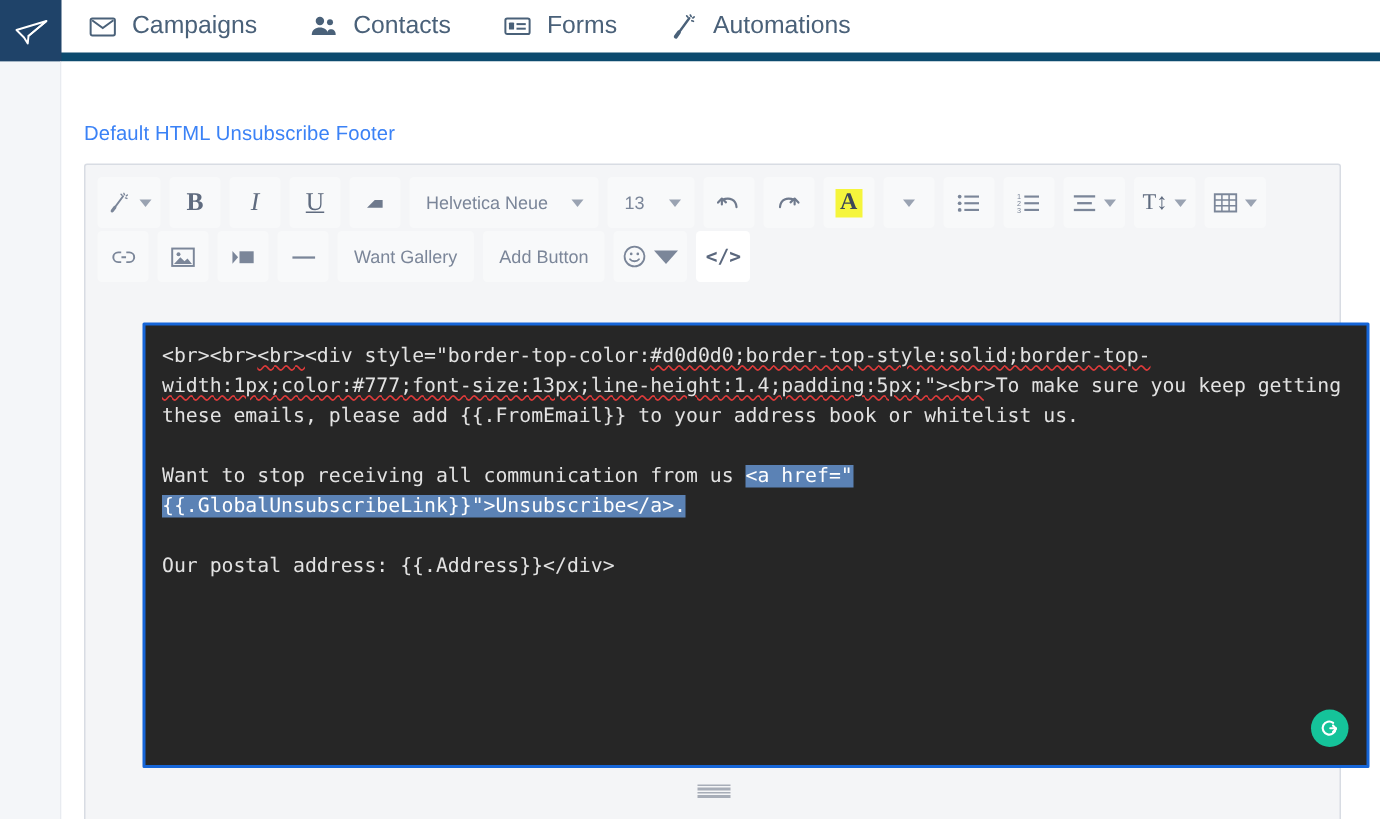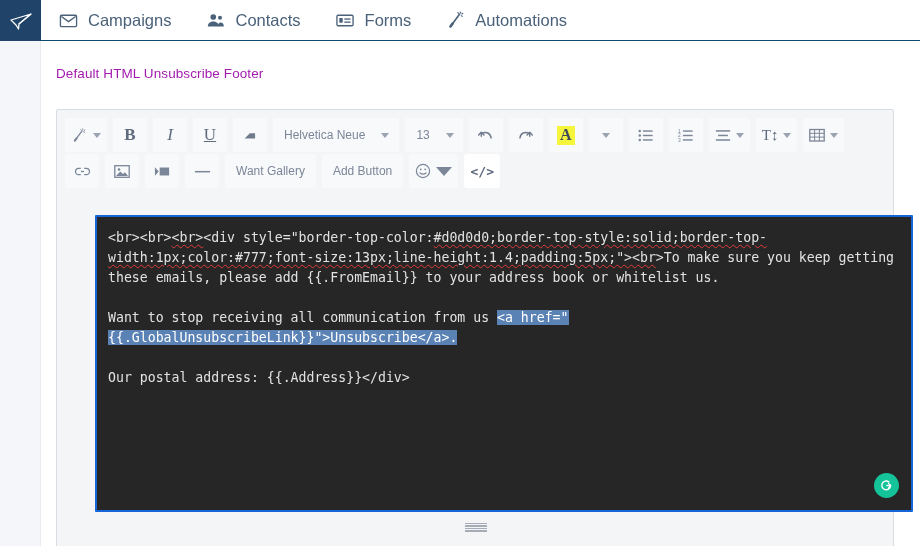--- a/index.html
+++ b/index.html
@@ -9,21 +9,21 @@
     font-family: "Liberation Sans", sans-serif;
     overflow: hidden;
   }
 
   #app { position: relative; width: 920px; height: 546px; background: #ffffff; }
 
   
   .topnav {
     position: absolute; top: 0; left: 0; width: 920px; height: 41px;
     background: #ffffff;
-    border-bottom: 1px solid #0c4a6e;
+    border-bottom: 6px solid #0c4a6e;
     display: flex; align-items: stretch;
   }
   .logo-block {
     width: 41px; height: 41px; background: #1f4369;
     display: flex; align-items: center; justify-content: center; flex: 0 0 41px;
   }
   .nav-items { display: flex; align-items: center; padding-left: 17px; gap: 0; }
   .nav-item {
     display: flex; align-items: center; gap: 9px;
     padding: 0 18px 0 0; margin-right: 16px;
@@ -36,22 +36,22 @@
   
   .left-rail {
     position: absolute; top: 41px; left: 0; width: 41px; height: 505px;
     background: #f4f6f9; border-right: 1px solid #e8ebf0;
   }
 
   
   .content { position: absolute; top: 41px; left: 41px; width: 879px; height: 505px; background: #fff; }
 
   .field-label {
-    position: absolute; left: 15px; top: 25px;
-    font-size: 13.5px; color: #a21caf; letter-spacing: .1px;
+    position: absolute; left: 15px; top: 40px;
+    font-size: 13.5px; color: #3b82f6; letter-spacing: .1px;
   }
 
   
   .editor-shell {
     position: absolute; left: 15px; top: 68px;
     width: 838px; height: 446px;
     background: #f4f5f7;
     border: 1px solid #d8dce3;
     border-radius: 2px;
   }

